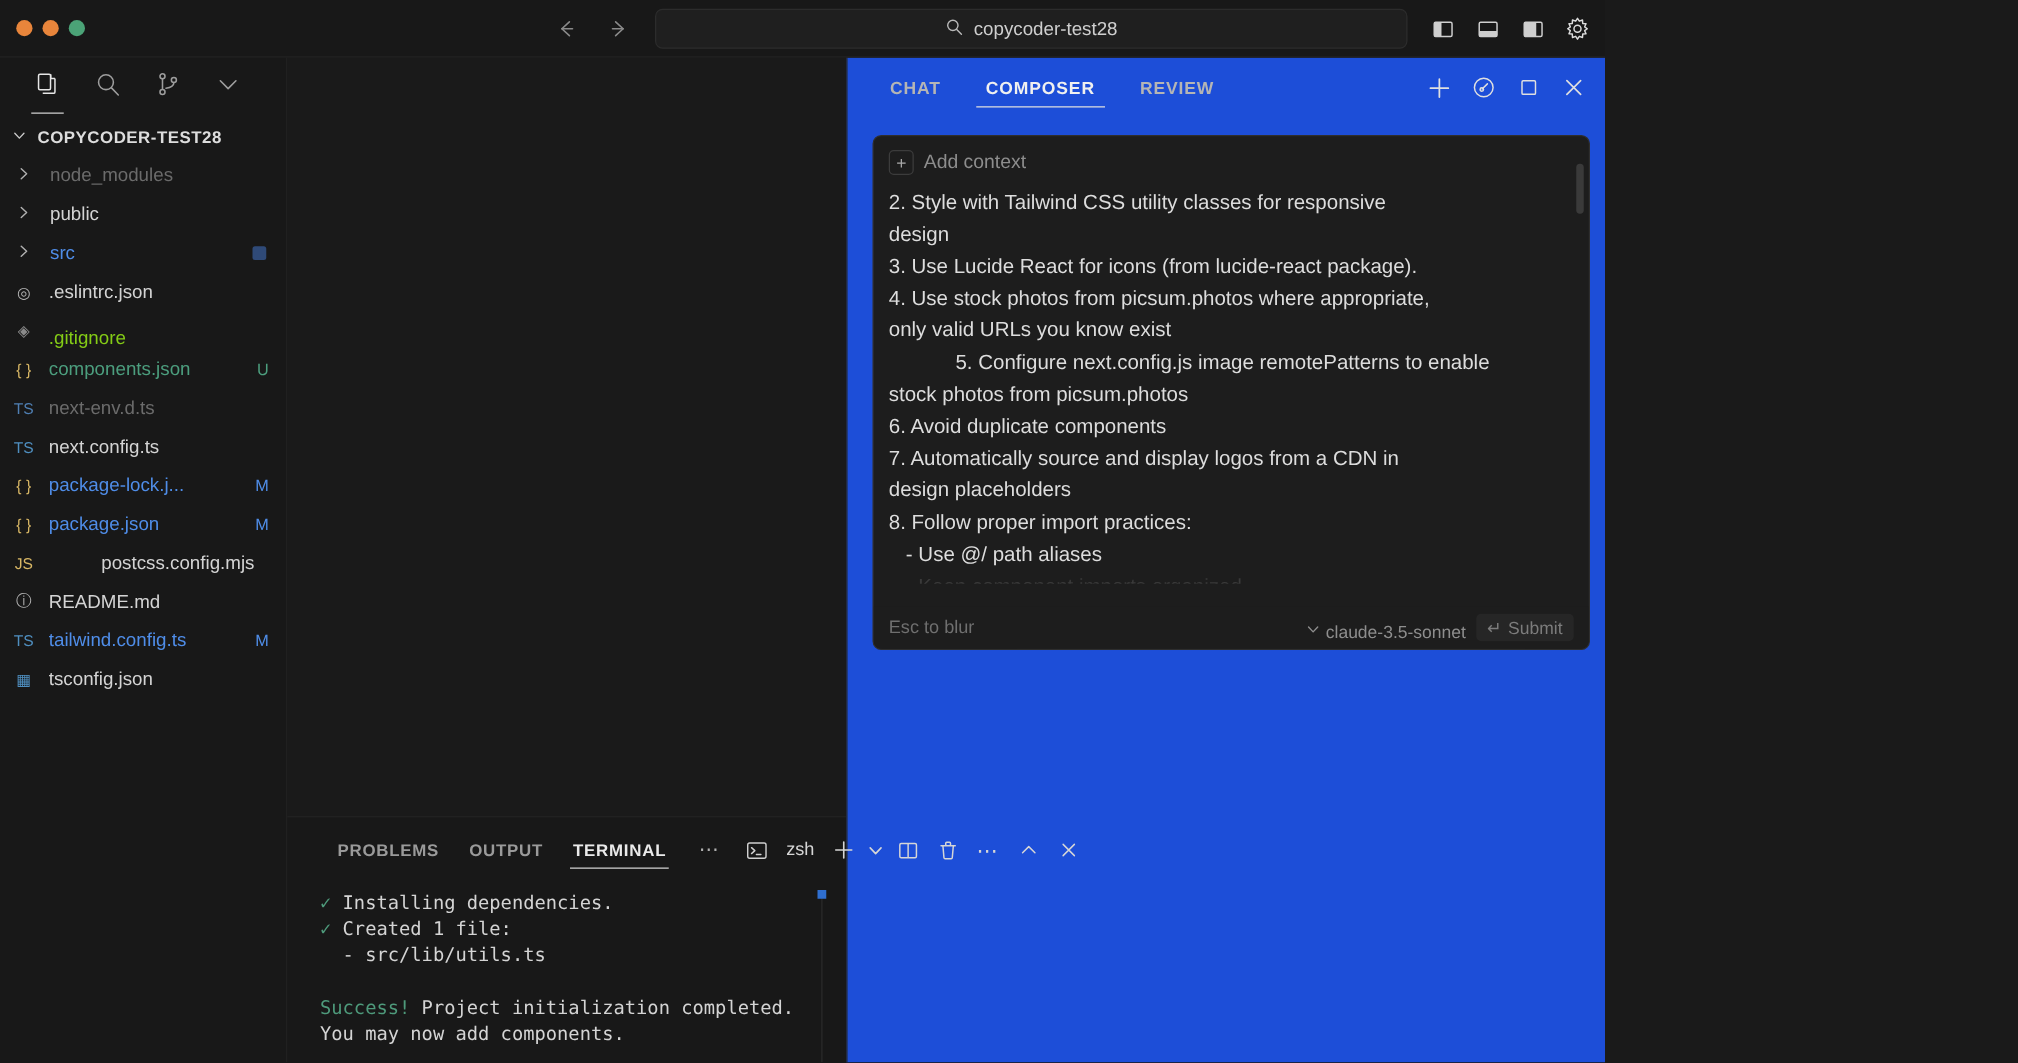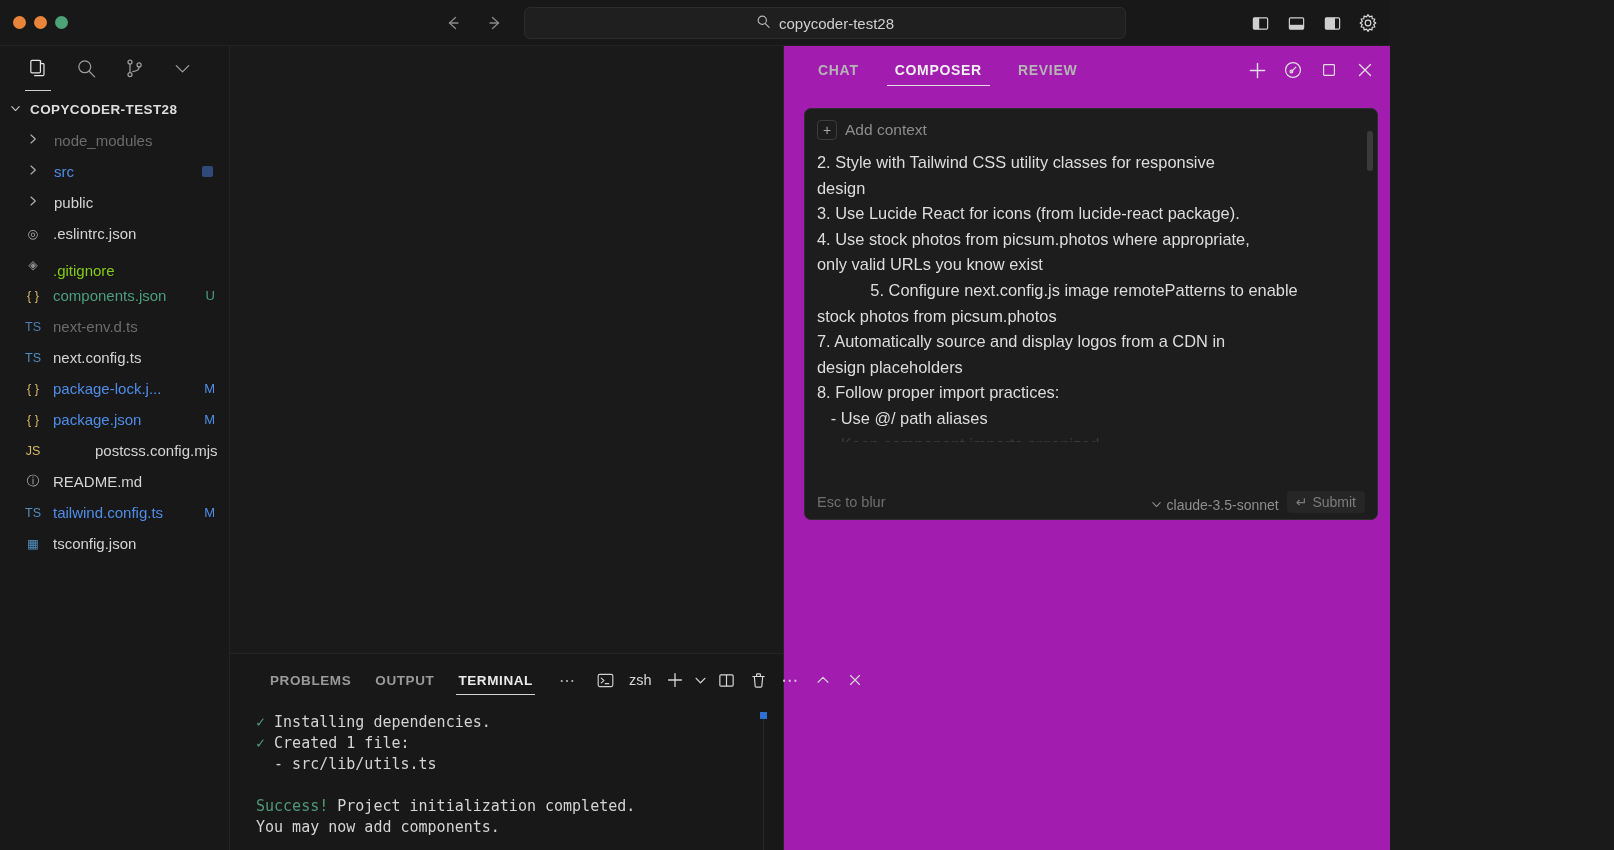--- a/index.html
+++ b/index.html
@@ -3,21 +3,21 @@
 <meta charset="utf-8">
 <style>
   * { box-sizing: border-box; margin: 0; padding: 0; }
   html, body {
     width: 1614px; height: 850px;
     background: #1a1a1a;
     font-family: "Liberation Sans", sans-serif;
     overflow: hidden;
     -webkit-font-smoothing: antialiased;
   }
-  .app { position: relative; width: 1390px; height: 850px; background: #191919; display: flex; flex-direction: column; }
+  .app { position: relative; width: 1284px; height: 850px; background: #191919; display: flex; flex-direction: column; }
 
   
   .titlebar {
     height: 46px; flex: 0 0 46px; background: #181818;
     display: flex; align-items: center; position: relative;
     border-bottom: 1px solid #222;
   }
   .traffic { display: flex; gap: 8px; padding-left: 13px; align-items: center; }
   .dot { width: 13px; height: 13px; border-radius: 50%; }
   .dot.red { background: #e8853b; }
@@ -57,21 +57,21 @@
     content: ''; position: absolute; bottom: 3px; left: 11px; right: 11px;
     height: 1.5px; background: #cfcfcf;
   }
   .explorer-title {
     display: flex; align-items: center; gap: 4px;
     padding: 8px 0 6px 4px; color: #ddd; font-size: 13.5px; font-weight: bold; letter-spacing: .4px;
   }
   .tree { padding-top: 2px; font-size: 15px; }
   .row {
     height: 31px; display: flex; align-items: center; gap: 0px;
-    padding-left: 20px; color: #ccc; cursor: pointer; position: relative;
+    padding-left: 6px; color: #ccc; cursor: pointer; position: relative;
   }
   .chev { width: 26px; text-align: center; color: #b0b0b0; font-size: 13px; flex: 0 0 26px; }
   .fico { width: 26px; flex: 0 0 26px; text-align: center; font-size: 12.5px; display:flex; align-items:center; justify-content:center;}
   .fname { flex: 1; white-space: nowrap; overflow: hidden; }
   .badge { font-size: 13px; margin-right: 14px; }
   .sq { width: 11px; height: 11px; margin-right: 16px; border-radius: 2px; }
 
   
   .center { flex: 1; display: flex; flex-direction: column; min-width: 0; background: #1a1a1a; }
   .editor-empty { flex: 1; background: #1a1a1a; border-bottom: 1px solid #252525; }
@@ -98,21 +98,21 @@
     flex: 1; padding: 6px 0 0 26px; font-family: "DejaVu Sans Mono", "Liberation Mono", monospace;
     font-size: 15px; line-height: 21px; color: #d4d4d4; position: relative; overflow: hidden;
   }
   .tline { white-space: pre; }
   .ok { color: #4e9a7b; }
   .term-scroll { position: absolute; right: 19px; top: 8px; bottom: 0; width: 1px; background: #2a2a2a; }
   .term-marker { position: absolute; right: 16px; top: 6px; width: 7px; height: 7px; background: #2f6fd0; }
 
   
   .chatpane {
-    width: 607px; flex: 0 0 607px; background: #a21caf; border-left: 1px solid #252525;
+    width: 607px; flex: 0 0 607px; background: #1d4ed8; border-left: 1px solid #252525;
     display: flex; flex-direction: column;
   }
   .chat-head { height: 48px; flex: 0 0 48px; display: flex; align-items: center; padding: 0 14px 0 24px; }
   .ctab {
     font-size: 14px; font-weight: bold; letter-spacing: .7px; color: #b5b5b5;
     padding: 0 10px; margin-right: 16px; height: 48px; display: flex; align-items: center;
     position: relative; cursor: pointer;
   }
   .ctab.active { color: #f0f0f0; }
   .ctab.active::after { content:''; position:absolute; bottom: 8px; left: 2px; right: 2px; height: 1.5px; background: #e0e0e0; }
@@ -272,28 +272,28 @@
           <div class="row">
             <span class="chev"><svg width="12" height="12" viewBox="0 0 12 12" fill="none" stroke="currentColor" stroke-width="1.15">
                 <path d="M4 2 L8.3 6 L4 10" stroke-linecap="round" stroke-linejoin="round"></path>
               </svg></span>
             <span class="fname" style="color: rgb(107, 107, 107); padding-left: 8px;">node_modules</span>
           </div>
           <div class="row">
             <span class="chev"><svg width="12" height="12" viewBox="0 0 12 12" fill="none" stroke="currentColor" stroke-width="1.15">
                 <path d="M4 2 L8.3 6 L4 10" stroke-linecap="round" stroke-linejoin="round"></path>
               </svg></span>
-            <span class="fname" style="color: rgb(79, 141, 232); padding-left: 8px;">src</span>
-            <span class="sq" style="background: rgb(47, 74, 120);"></span>
+            <span class="fname" style="color: rgb(212, 212, 212); padding-left: 8px;">public</span>
           </div>
           <div class="row">
             <span class="chev"><svg width="12" height="12" viewBox="0 0 12 12" fill="none" stroke="currentColor" stroke-width="1.15">
                 <path d="M4 2 L8.3 6 L4 10" stroke-linecap="round" stroke-linejoin="round"></path>
               </svg></span>
-            <span class="fname" style="color: rgb(212, 212, 212); padding-left: 8px;">public</span>
+            <span class="fname" style="color: rgb(79, 141, 232); padding-left: 8px;">src</span>
+            <span class="sq" style="background: rgb(47, 74, 120);"></span>
           </div>
           <div class="row">
             <span class="fico" style="color: rgb(179, 179, 179);">◎</span>
             <span class="fname" style="color: rgb(212, 212, 212); padding-left: 7px;">.eslintrc.json</span>
           </div>
           <div class="row">
             <span class="fico" style="color: rgb(138, 138, 138);">◈</span>
             <span class="fname" style="color: #84cc16; padding-left: 7px; margin-top: 12px;">.gitignore</span>
           </div>
           <div class="row">
@@ -459,20 +459,21 @@
         </div>
 
         <div class="ctext" id="prompt">
             <div style="white-space: pre;">2. Style with Tailwind CSS utility classes for responsive</div>
             <div style="white-space: pre;">design</div>
             <div style="white-space: pre;">3. Use Lucide React for icons (from lucide-react package).</div>
             <div style="white-space: pre;">4. Use stock photos from picsum.photos where appropriate,</div>
             <div style="white-space: pre;">only valid URLs you know exist</div>
             <div style="white-space: pre; text-align: center;">5. Configure next.config.js image remotePatterns to enable</div>
             <div style="white-space: pre;">stock photos from picsum.photos</div>
+            <div style="white-space: pre;">6. Avoid duplicate components</div>
             <div style="white-space: pre;">7. Automatically source and display logos from a CDN in</div>
             <div style="white-space: pre;">design placeholders</div>
             <div style="white-space: pre;">8. Follow proper import practices:</div>
             <div style="white-space: pre;">   - Use @/ path aliases</div>
             <div class="fade-last" style="white-space: pre; height: 10px; overflow: hidden;">   - Keep component imports organized</div>
           </div>
 
         <div class="comp-scrollbar">
           <div class="comp-thumb"></div>
         </div>

